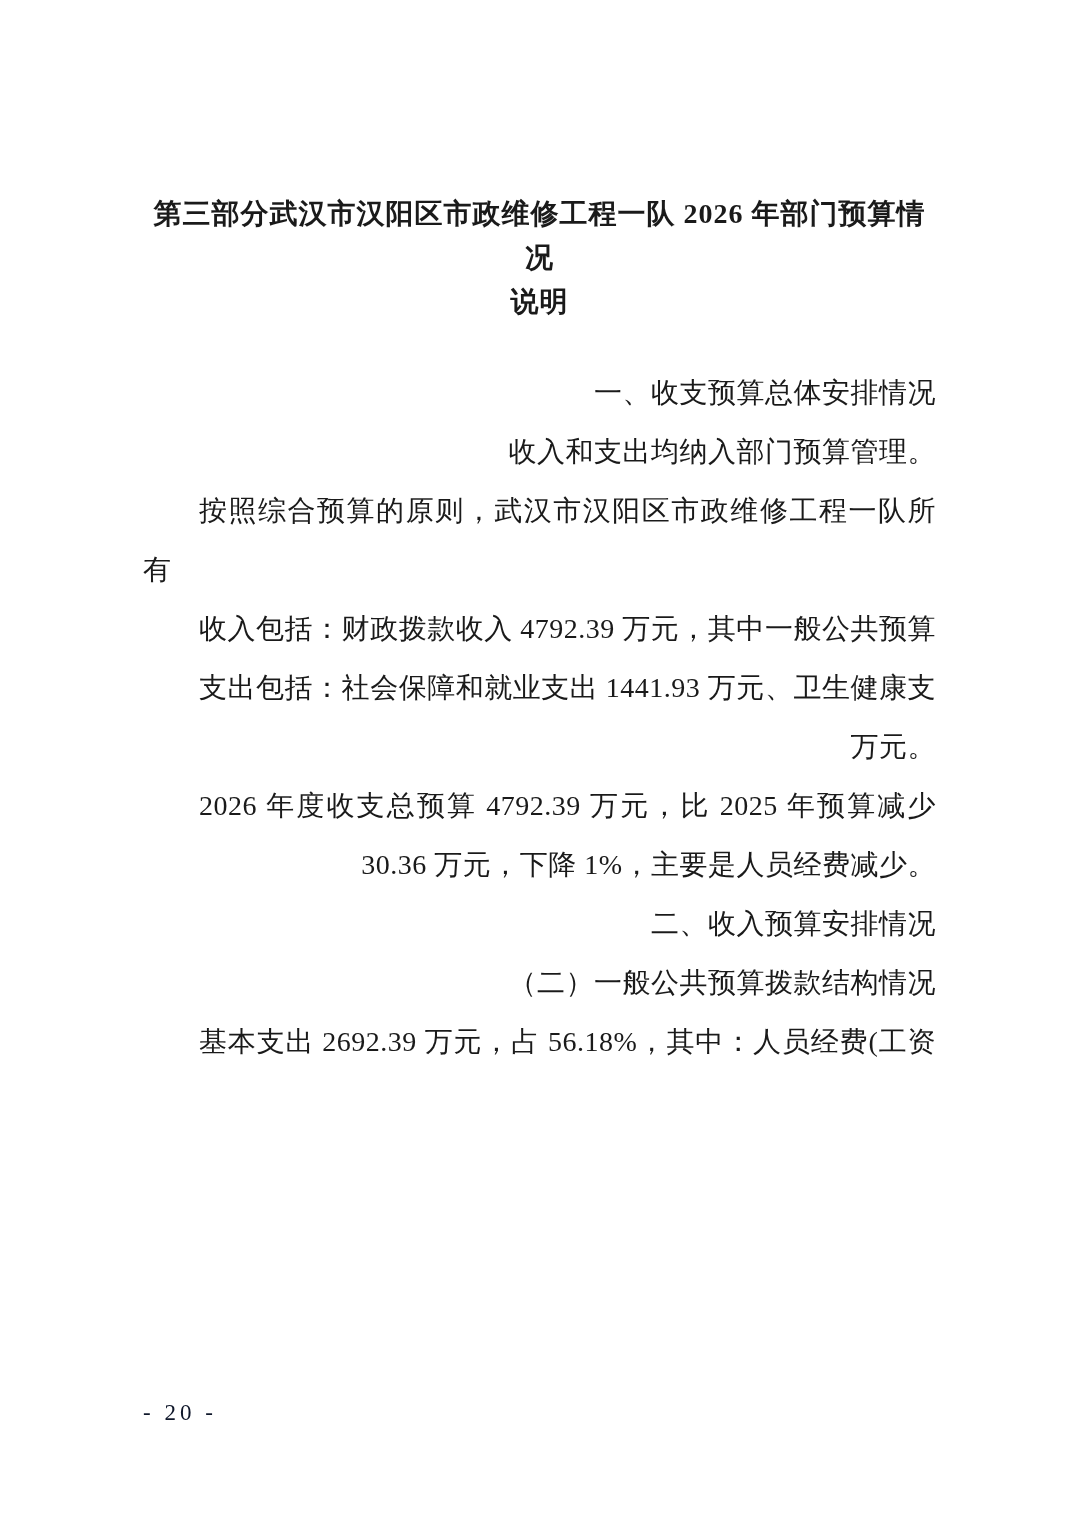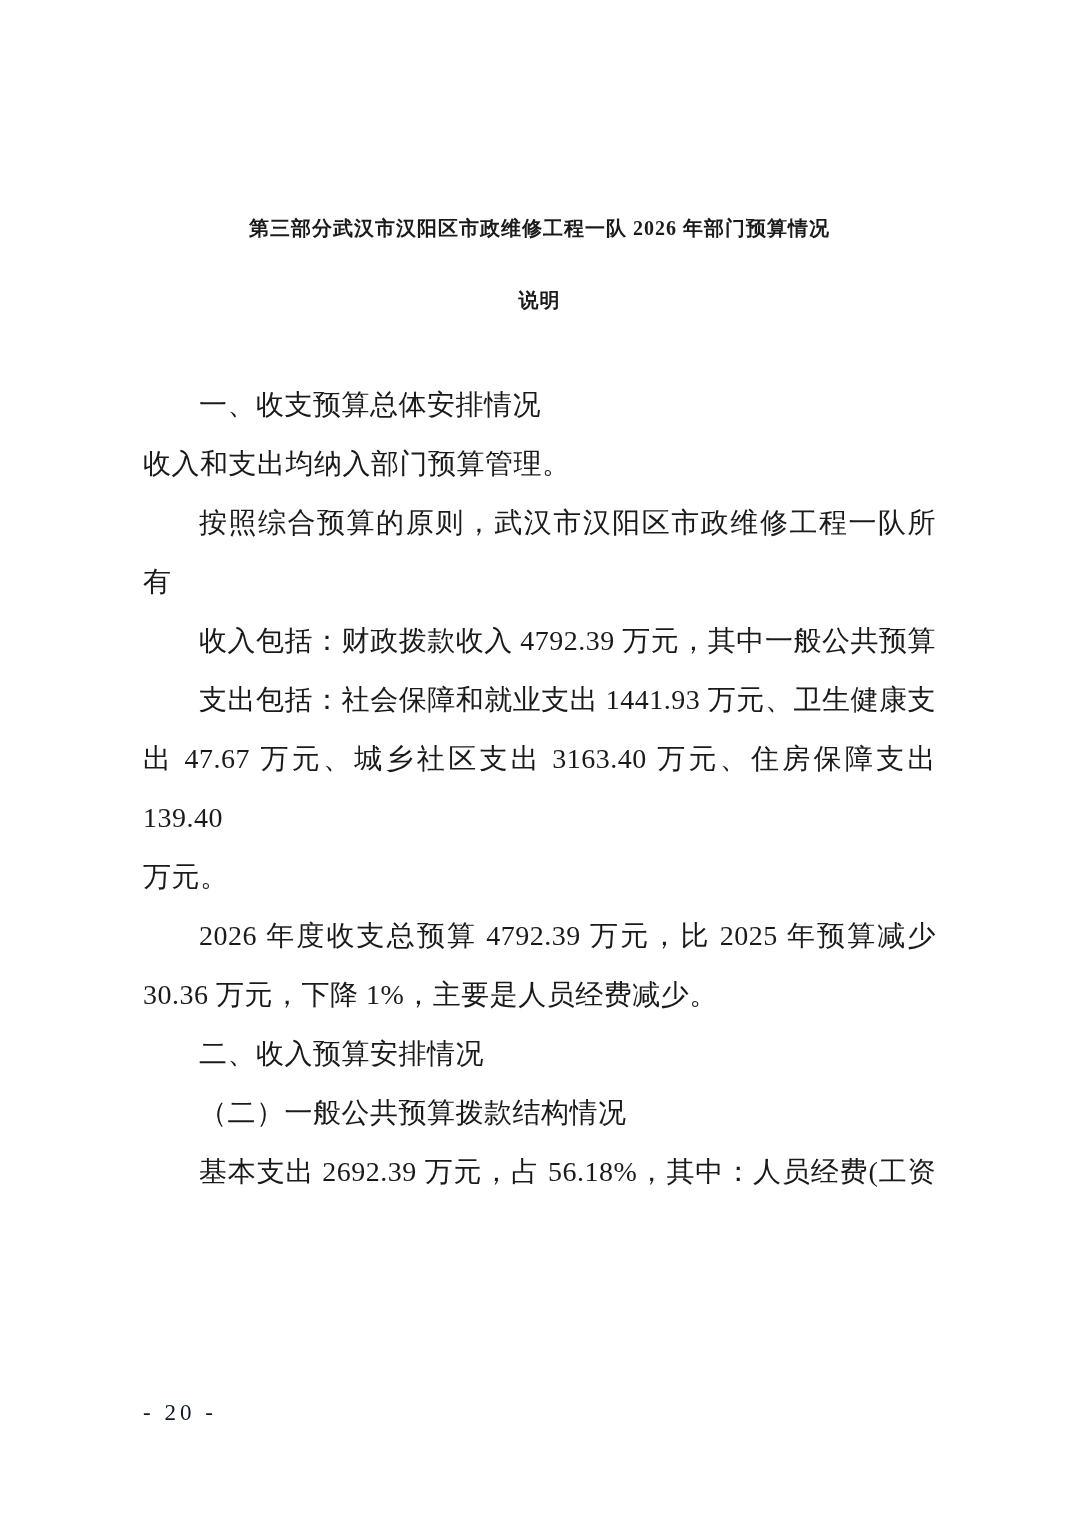--- a/index.html
+++ b/index.html
@@ -18,34 +18,34 @@
   }
   .content {
     position: absolute;
     left: 143px;
     top: 0;
     width: 793px;
   }
   .doc-title {
     padding-top: 192px;
     text-align: center;
-    font-size: 20px;
+    font-size: 28px;
     font-weight: bold;
     letter-spacing: 1px;
-    line-height: 72px;
+    line-height: 44px;
     margin-bottom: 39px;
   }
   .para {
     margin: 0;
   }
   .line {
     font-size: 28px;
     line-height: 59px;
     letter-spacing: 0.5px;
-    text-align: left;
+    text-align: right;
     color: #1a1a1a;
   }
   .line.first {
     text-indent: 2em;
   }
   .line.full {
     text-align: justify;
     text-align-last: justify;
     text-justify: inter-character;
   }
@@ -77,21 +77,20 @@
       <div class="line">收入和支出均纳入部门预算管理。</div>
       <div class="line first full">按照综合预算的原则，武汉市汉阳区市政维修工程一队所有</div>
     </div>
 
     <div class="para">
       <div class="line first full">收入包括：财政拨款收入 4792.39 万元，其中一般公共预算</div>
     </div>
 
     <div class="para">
       <div class="line first full">支出包括：社会保障和就业支出 1441.93 万元、卫生健康支</div>
-      <div class="line full">出 47.67 万元、城乡社区支出 3163.40 万元、住房保障支出 139.40</div>
       <div class="line">万元。</div>
     </div>
 
     <div class="para">
       <div class="line first full">2026 年度收支总预算 4792.39 万元，比 2025 年预算减少</div>
       <div class="line">30.36 万元，下降 1%，主要是人员经费减少。</div>
     </div>
 
     <div class="para">
       <div class="line first">二、收入预算安排情况</div>

